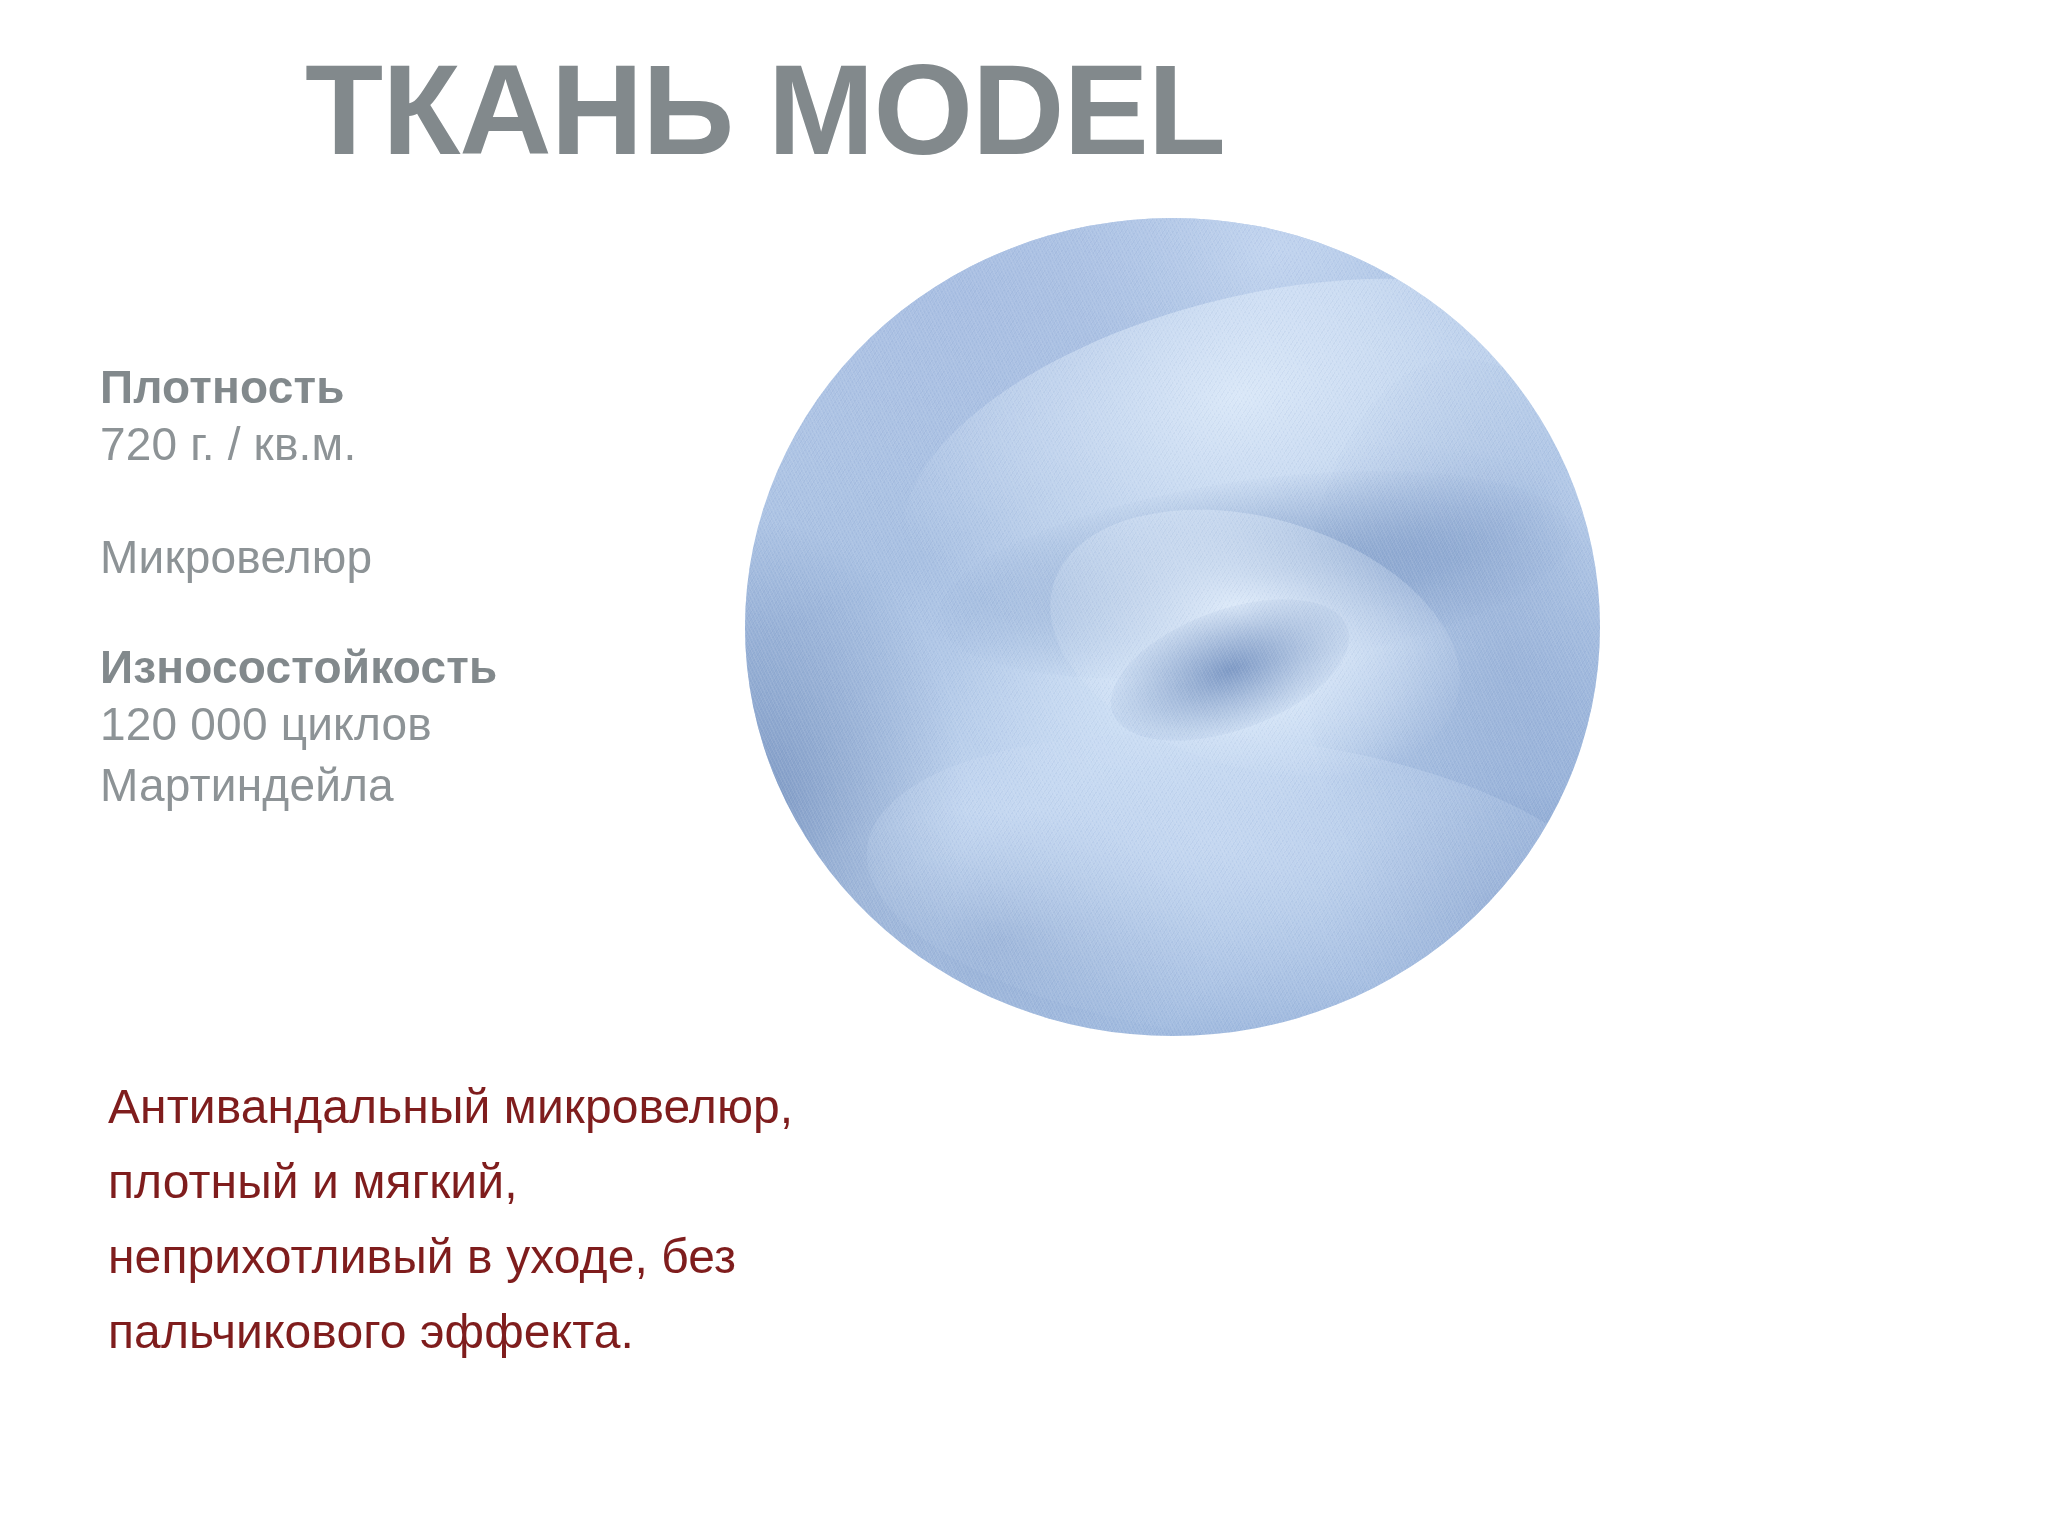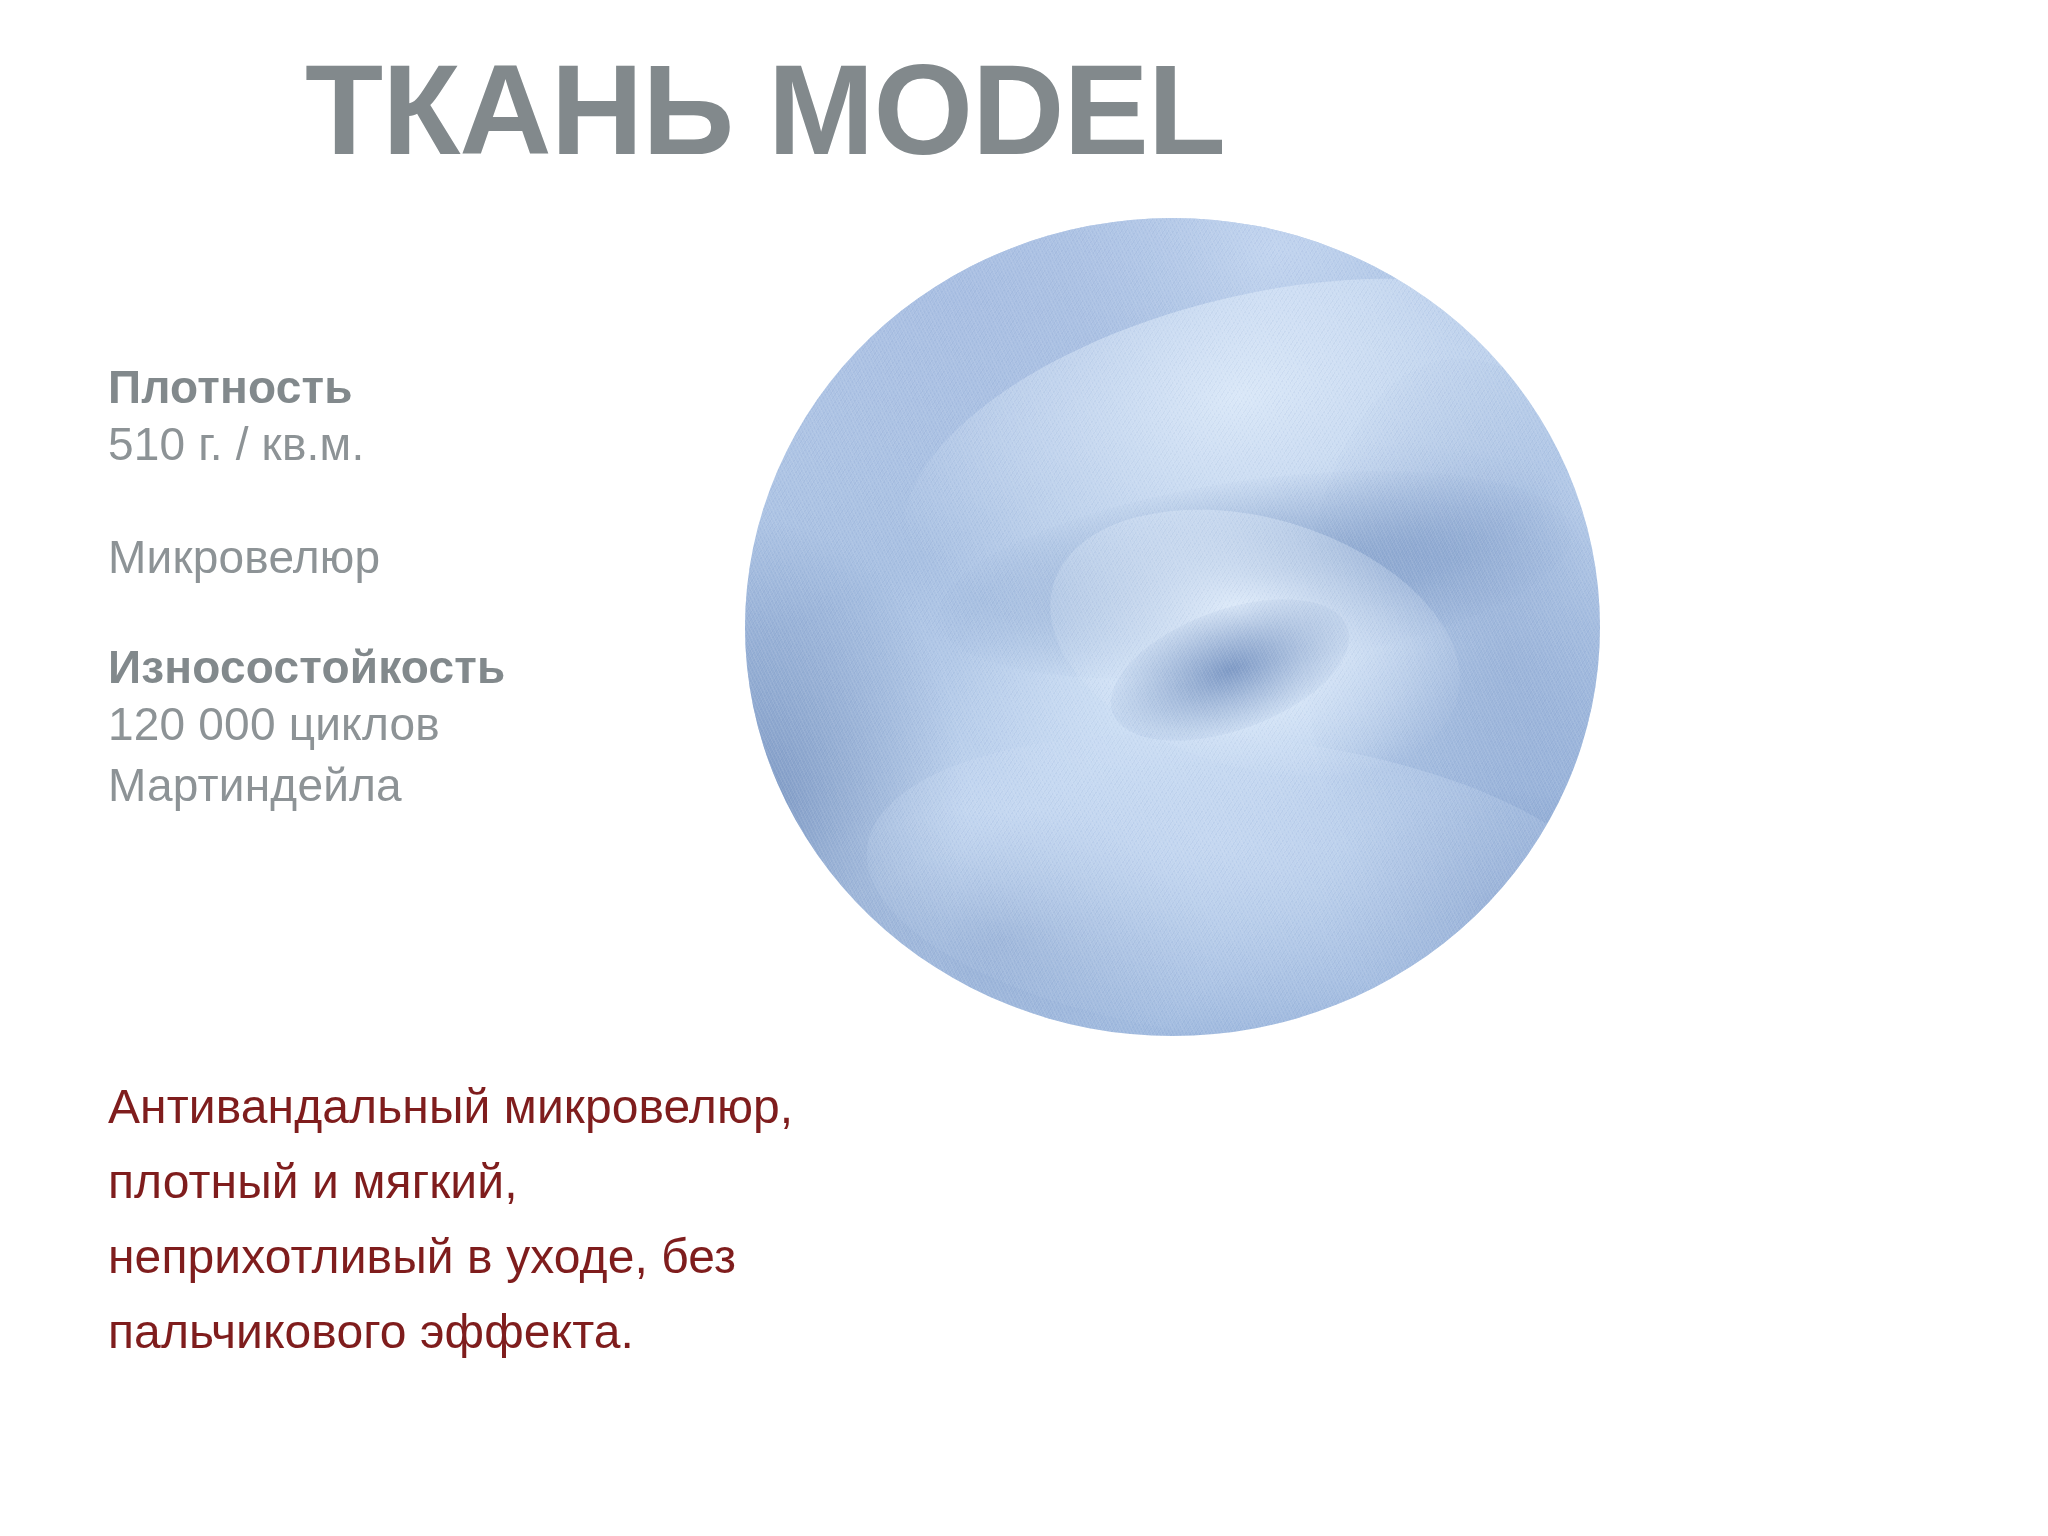--- a/index.html
+++ b/index.html
@@ -28,21 +28,21 @@
     font-weight:bold;
     letter-spacing:-1px;
     color:#82898c;
     line-height:1.12;
     white-space:nowrap;
   }
 
   
   #left-col{
     position:absolute;
-    left:108px;top:360px;
+    left:100px;top:360px;
     width:620px;
   }
   .spec{margin-bottom:52px;}
   .spec:last-of-type{margin-bottom:0;}
   .spec-label{
     font-size:46px;
     font-weight:bold;
     color:#82898c;
     line-height:1.18;
     letter-spacing:0.2px;
@@ -142,21 +142,21 @@
 <body>
 
 <div id="slide">
 
   <div id="title">ТКАНЬ MODEL</div>
 
   <div id="left-col">
 
     <div class="spec">
       <div class="spec-label">Плотность</div>
-      <div class="spec-value">510 г. / кв.м.</div>
+      <div class="spec-value">720 г. / кв.м.</div>
     </div>
 
     <div class="spec">
       <div class="spec-value">Микровелюр</div>
     </div>
 
     <div class="spec">
       <div class="spec-label">Износостойкость</div>
       <div class="spec-value">120 000 циклов</div>
       <div class="spec-value">Мартиндейла</div>

